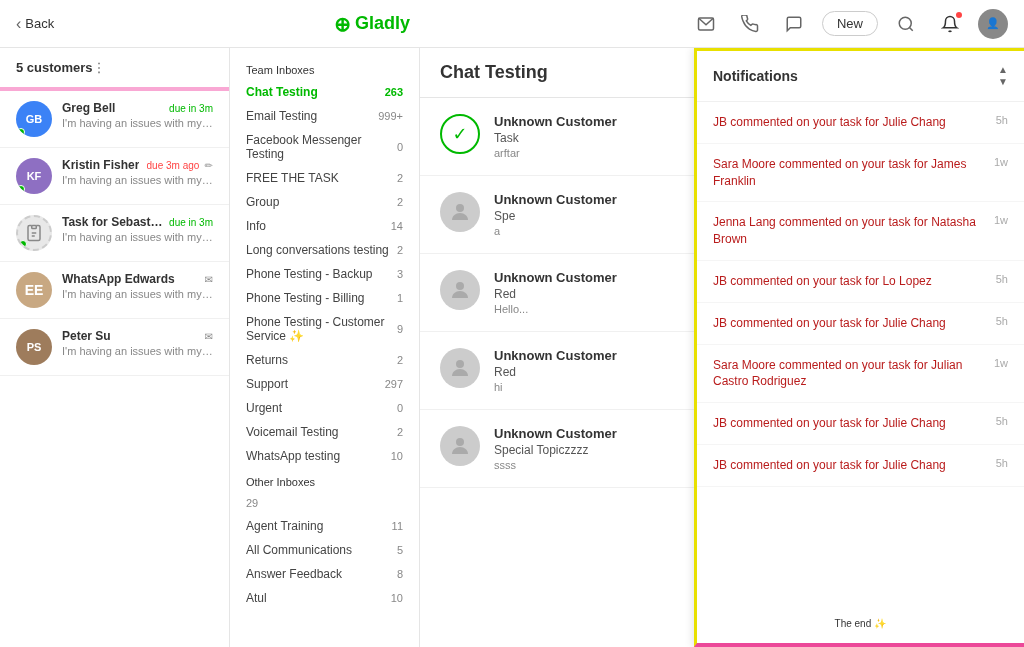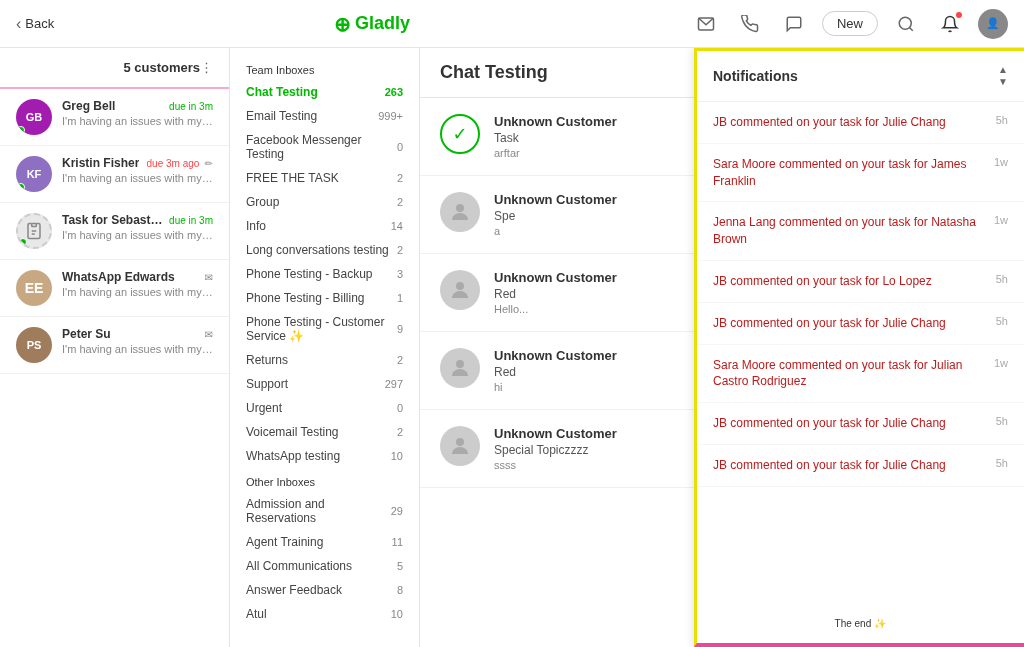--- a/index.html
+++ b/index.html
@@ -21,21 +21,21 @@
     .new-btn { background: #fff; border: 1px solid #ccc; border-radius: 16px; padding: 4px 14px; font-size: 13px; cursor: pointer; color: #333; }
     .bell-btn { position: relative; width: 32px; height: 32px; display: flex; align-items: center; justify-content: center; cursor: pointer; }
     .bell-badge { position: absolute; top: 2px; right: 2px; width: 10px; height: 10px; background: #ff4444; border-radius: 50%; border: 2px solid #fff; }
     .avatar-header { width: 30px; height: 30px; border-radius: 50%; background: #888; overflow: hidden; display: flex; align-items: center; justify-content: center; color: #fff; font-size: 11px; }
 
     
     .main { display: flex; flex: 1; overflow: hidden; }
 
     
     .customers-panel { width: 230px; border-right: 1px solid #e5e5e5; display: flex; flex-direction: column; flex-shrink: 0; }
-    .customers-header { display: flex; align-items: center; justify-content: flex-end; padding: 12px 16px; border-bottom: 2px solid #f9a8d4; }
+    .customers-header { display: flex; align-items: center; justify-content: flex-start; padding: 12px 16px; border-bottom: 4px solid #f9a8d4; }
     .customers-title { font-weight: 600; font-size: 13px; color: #333; }
     .customers-menu { color: #666; cursor: pointer; }
     .customer-list { overflow-y: auto; flex: 1; }
     .customer-item { display: flex; align-items: flex-start; padding: 10px 16px; border-bottom: 1px solid #f0f0f0; cursor: pointer; position: relative; }
     .customer-avatar { width: 36px; height: 36px; border-radius: 50%; flex-shrink: 0; margin-right: 10px; position: relative; overflow: hidden; display: flex; align-items: center; justify-content: center; font-size: 12px; font-weight: 600; }
     .online-dot { position: absolute; bottom: 1px; left: 1px; width: 8px; height: 8px; background: #00b900; border-radius: 50%; border: 1px solid #fff; }
     .customer-info { flex: 1; min-width: 0; }
     .customer-name-row { display: flex; align-items: center; justify-content: space-between; margin-bottom: 2px; }
     .customer-name { font-weight: 600; font-size: 12px; color: #333; white-space: nowrap; overflow: hidden; text-overflow: ellipsis; }
     .customer-due { font-size: 10px; color: #00b900; white-space: nowrap; margin-left: 4px; }
@@ -140,21 +140,21 @@
 
   <div class="main">
 
     <div class="customers-panel">
       <div class="customers-header">
         <span class="customers-title">5 customers</span>
         <span class="customers-menu">⋮</span>
       </div>
       <div class="customer-list" id="customer-list">
           <div class="customer-item">
-    <div class="customer-avatar" style="background:#a21caf;color:#fff;font-weight:600;font-size:11px">
+    <div class="customer-avatar" style="background:#3b82f6;color:#fff;font-weight:600;font-size:11px">
       GB
       <span class="online-dot"></span>
     </div>
     <div class="customer-info">
       <div class="customer-name-row">
         <span class="customer-name">Greg Bell</span>
         <span class="customer-due ">due in 3m</span>
       </div>
       <div class="customer-preview">I'm having an issues with my order that was recently shipped...</div>
     </div>
@@ -280,21 +280,20 @@
     <span class="inbox-count">2</span>
   </div>
           <div class="inbox-item">
     <span>WhatsApp testing</span>
     <span class="inbox-count">10</span>
   </div>
         </div>
       <div class="inbox-section-title">Other Inboxes</div>
       <div id="other-inbox-list">
           <div class="inbox-item">
-    <span>Admission and Reservations</span>
     <span class="inbox-count">29</span>
   </div>
           <div class="inbox-item">
     <span>Agent Training</span>
     <span class="inbox-count">11</span>
   </div>
           <div class="inbox-item">
     <span>All Communications</span>
     <span class="inbox-count">5</span>
   </div>

